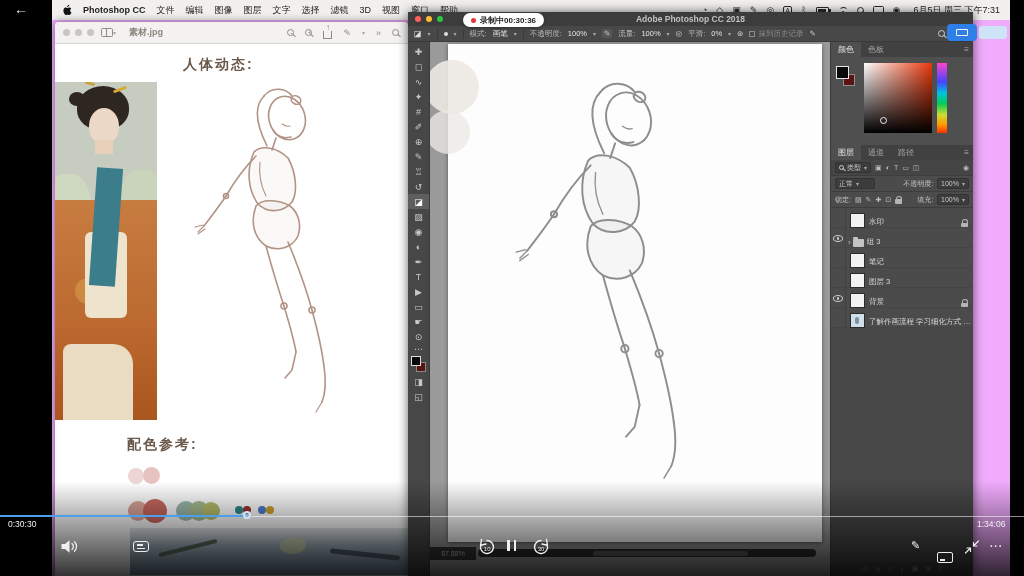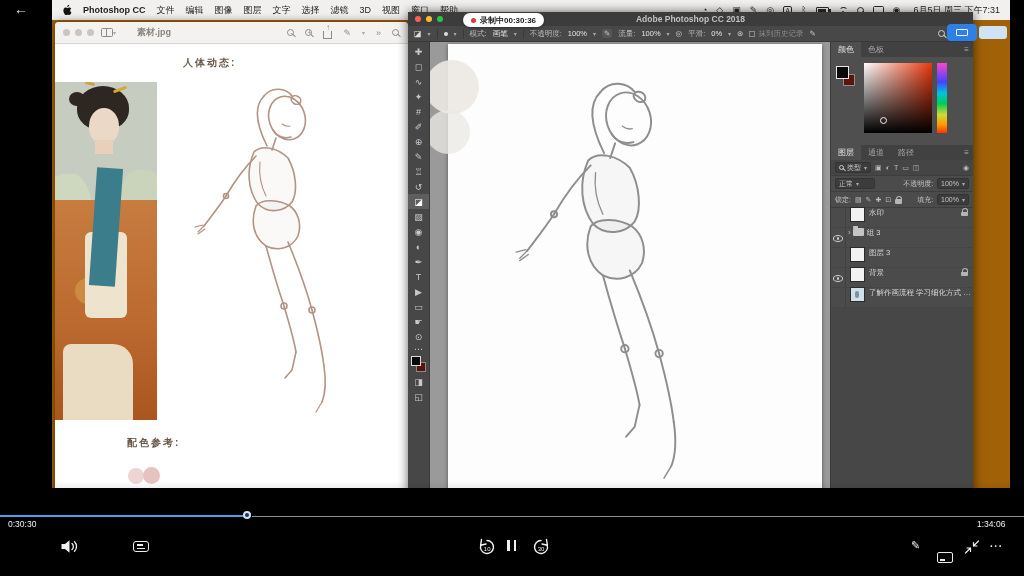--- a/index.html
+++ b/index.html
@@ -1,20 +1,20 @@
 <!DOCTYPE html>
 <html><head>
 <meta charset="utf-8">
 <style>
   html,body{margin:0;padding:0;background:#000;}
   *{box-sizing:border-box;}
   .stage{position:relative;width:1024px;height:576px;background:#000;overflow:hidden;
          font-family:"Liberation Sans","DejaVu Sans",sans-serif;-webkit-font-smoothing:antialiased;}
   
-  .screen{position:absolute;left:52px;top:0;width:958px;height:488px;background:#a16207;overflow:hidden;}
+  .screen{position:absolute;left:52px;top:0;width:958px;height:576px;background:#f0abfc;overflow:hidden;}
   .menubar{position:absolute;left:0;top:0;width:100%;height:20px;background:#f2f0ee;display:flex;align-items:center;padding:0 10px;gap:11px;font-size:9px;color:#1d1d1d;}
   .menubar .app{font-weight:bold;}
   .menubar .mi{white-space:nowrap;}
   .mb-spacer{flex:1;}
   .mb-status{display:flex;align-items:center;gap:9px;color:#2a2a2a;font-size:9px;}
   .mb-clock{font-size:9px;color:#1d1d1d;white-space:nowrap;margin-left:2px;}
   .back-arrow{position:absolute;left:14px;top:1px;color:#e8e8e8;font-size:14px;z-index:60;}
   
   .abox{width:9px;height:9px;border:1px solid #2a2a2a;border-radius:2px;font-size:6.5px;line-height:8px;text-align:center;}
   .battery{width:13px;height:6px;border:1px solid #2a2a2a;border-radius:1px;position:relative;}
@@ -37,24 +37,24 @@
   .eye{width:10px;height:9px;position:relative;display:inline-block;}
   .eye::before{content:"";position:absolute;left:0;top:2px;width:8px;height:4.5px;border:1px solid #cdcdcd;border-radius:50%;}
   .eye::after{content:"";position:absolute;left:3.5px;top:4px;width:2.5px;height:2.5px;background:#cdcdcd;border-radius:50%;}
   .folder{width:11px;height:8px;background:#c4c4c4;border-radius:1px;position:relative;display:inline-block;margin:0 3px 0 1px;}
   .folder::before{content:"";position:absolute;top:-2px;left:0;width:5px;height:2px;background:#c4c4c4;border-radius:1px 1px 0 0;}
   
   .pv{position:absolute;left:3px;top:22px;width:353px;height:554px;background:#fff;border-radius:4px 4px 0 0;box-shadow:0 0 8px rgba(0,0,0,.5);}
   .pv-bar{height:22px;background:#f4f2f0;border-bottom:1px solid #d9d6d2;border-radius:4px 4px 0 0;display:flex;align-items:center;color:#8f8b84;}
   .pv-dots{display:flex;gap:5px;margin:0 7px 0 8px;}
   .pv-dots i{width:7px;height:7px;border-radius:50%;background:#c9c5c1;display:block;}
-  .pv-title{font-size:9px;color:#8a867e;margin-left:21px;font-weight:bold;}
+  .pv-title{font-size:9px;color:#8a867e;margin-left:13px;font-weight:bold;}
   .pv-icons{display:flex;align-items:center;gap:11px;margin-right:9px;font-size:9px;}
   .pv-content{position:relative;width:100%;height:531px;overflow:hidden;background:#fff;}
-  .pv-h{position:absolute;font-size:10px;font-weight:bold;color:#6a584a;letter-spacing:2px;}
+  .pv-h{position:absolute;font-size:14px;font-weight:bold;color:#6a584a;letter-spacing:2px;}
   
   .photo{position:absolute;left:0;top:38px;width:102px;height:338px;background:#c6ccc0;overflow:hidden;}
   .photo div{position:absolute;}
   .ph-hair{left:22px;top:4px;width:52px;height:44px;background:#2e2620;border-radius:50% 50% 45% 45%;}
   .ph-bun{left:14px;top:10px;width:16px;height:14px;background:#2e2620;border-radius:50%;}
   .ph-pin{left:58px;top:6px;width:14px;height:3px;background:#d9a832;border-radius:2px;transform:rotate(-20deg);}
   .ph-pin2{left:30px;top:0px;width:10px;height:3px;background:#caa040;border-radius:2px;transform:rotate(15deg);}
   .ph-face{left:34px;top:26px;width:30px;height:36px;background:#ecd8c6;border-radius:50% 50% 46% 46%;}
   .ph-neck{left:40px;top:58px;width:18px;height:14px;background:#e8d0ba;}
   .ph-slv-l{left:-14px;top:92px;width:54px;height:140px;background:#ced8bf;border-radius:40%;}
@@ -113,21 +113,21 @@
   .color-body{height:88px;background:#4f4f4f;position:relative;flex:0 0 auto;}
   .cb-fg{position:absolute;left:5px;top:9px;width:13px;height:13px;background:#0a0a0a;border:1px solid #e6e6e6;z-index:2;}
   .cb-bg{position:absolute;left:12px;top:17px;width:12px;height:12px;background:#5a1510;border:1px solid #8d8d8d;}
   .cb-grad{position:absolute;left:33px;top:6px;width:68px;height:70px;background:linear-gradient(to bottom,rgba(0,0,0,0),#000),linear-gradient(to right,#ffffff,#e8380d);}
   .cb-ring{position:absolute;left:49px;top:60px;width:7px;height:7px;border:1px solid #eee;border-radius:50%;}
   .cb-hue{position:absolute;left:106px;top:6px;width:10px;height:70px;background:linear-gradient(180deg,#ff44cc 0%,#4444ff 27%,#00c3e0 43%,#00cc55 58%,#ccdd33 74%,#ff9900 88%,#ff3300 100%);}
   .p-row{height:16px;background:#454545;border-bottom:1px solid #3d3d3d;display:flex;align-items:center;gap:4px;padding:0 4px;font-size:7px;color:#c6c6c6;flex:0 0 auto;white-space:nowrap;}
   .fbox{background:#3c3c3c;border:1px solid #333;border-radius:2px;padding:0 3px;height:11px;display:flex;align-items:center;gap:3px;}
   .p-ic{font-size:7px;color:#bdbdbd;}
   .layers-list{flex:0 0 auto;}
-  .lr{height:20px;display:flex;align-items:flex-start;background:#4b4b4b;border-bottom:1px solid #454545;}
+  .lr{height:20px;display:flex;align-items:flex-end;background:#4b4b4b;border-bottom:1px solid #454545;}
   .lr.sel{background:#606060;}
   .lr-eye{width:15px;align-self:stretch;border-right:1px solid #414141;display:flex;align-items:center;justify-content:center;flex:0 0 auto;}
   .lr-thumb{width:13px;height:13px;background:#f2f2f2;outline:1px solid #2b2b2b;margin:0 5px 0 5px;flex:0 0 auto;position:relative;}
   .lr.sel .lr-thumb{outline:1px solid #dcdcdc;}
   .lr-thumb.blue{background:#cfe0ea;}
   .lr-thumb .mark{position:absolute;left:1px;top:1px;width:4px;height:8px;background:#2a2a2a;}
   .lr-thumb .fig{position:absolute;left:4px;top:3px;width:4px;height:7px;background:#7d93a4;border-radius:2px;}
   .lr-name{flex:1;font-size:7.5px;color:#d8d8d8;overflow:hidden;white-space:nowrap;}
   .lr-lock{margin-right:5px;}
   .lr-chev{color:#bdbdbd;font-size:8px;margin:0 1px 0 2px;}
@@ -461,20 +461,25 @@
               <span class="lr-eye">
                   <span class="eye"></span>
                 </span>
               <span class="lr-chev">›</span>
               <span class="folder"></span>
               <span class="lr-name">组 3</span>
             </div>
             <div class="lr">
               <span class="lr-eye"></span>
               <span class="lr-thumb"></span>
+              <span class="lr-name">笔记</span>
+            </div>
+            <div class="lr">
+              <span class="lr-eye"></span>
+              <span class="lr-thumb"></span>
               <span class="lr-name">图层 3</span>
             </div>
             <div class="lr">
               <span class="lr-eye">
                   <span class="eye"></span>
                 </span>
               <span class="lr-thumb"></span>
               <span class="lr-name">背景</span>
               <span class="mini-lock lr-lock"></span>
             </div>

